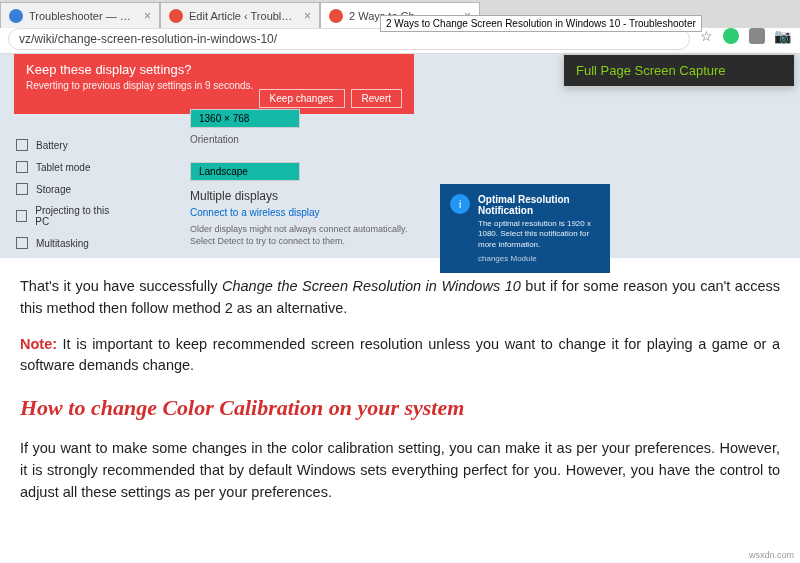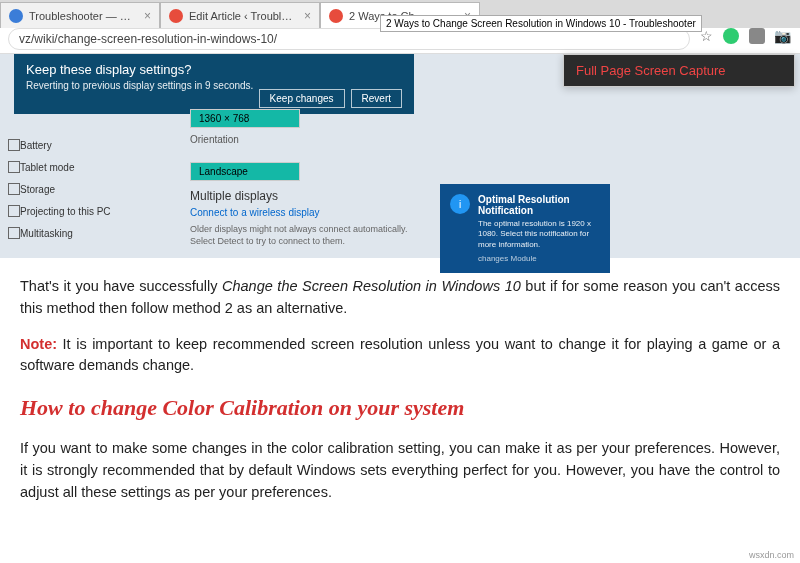--- a/index.html
+++ b/index.html
@@ -18,43 +18,43 @@
 .ext-icons { display:flex; gap:10px; align-items:center; }
 .ext-icon { width:16px; height:16px; cursor:pointer; }
 .star { color:#666; font-size:14px; }
 .green-dot { background:#2ecc71; border-radius:50%; }
 .gray-icon { background:#888; border-radius:3px; }
 .camera { color:#666; font-size:14px; }
 
 .shot { position:relative; width:100%; height:204px; }
 .shot-bg { position:absolute; inset:0; background:#dfe6ed; }
 .sidebar { position:absolute; left:0; top:80px; width:135px; }
-.sidebar-item { display:flex; align-items:center; padding:5px 8px; font-size:10px; color:#333; }
+.sidebar-item { display:flex; align-items:center; gap:8px; padding:5px 16px; font-size:10px; color:#333; }
 .sidebar-icon { width:12px; height:12px; border:1px solid #666; }
 .settings-panel { position:absolute; left:190px; top:55px; width:230px; }
 .resbox { background:#14b8a6; border:1px solid #ccc; padding:3px 8px; font-size:10px; width:110px; margin-bottom:6px; }
 .slabel { font-size:10px; color:#555; margin-bottom:17px; }
 .mhead { font-size:12px; color:#333; margin-top:8px; margin-bottom:4px; }
 .mlink { font-size:10px; color:#0066cc; margin-bottom:6px; }
 .mnote { font-size:9px; color:#666; line-height:1.3; }
 
-.blue-dialog { position:absolute; left:14px; top:0; width:400px; height:60px; background:#0c4a6e; color:#fff; padding:8px 12px; }
+.blue-dialog { position:absolute; left:14px; top:0; width:400px; height:60px; background:#ef4444; color:#fff; padding:8px 12px; }
 .bd-title { font-size:13px; margin-bottom:3px; }
 .bd-sub { font-size:10px; opacity:.9; }
 .bd-btns { position:absolute; right:12px; bottom:6px; display:flex; gap:6px; }
 .bd-btn { background:transparent; border:1px solid rgba(255,255,255,.7); color:#fff; font-size:10px; padding:3px 10px; cursor:pointer; }
 
 .notif { position:absolute; right:190px; top:130px; width:170px; background:#0d4f8b; color:#fff; padding:10px; display:flex; gap:8px; }
 .notif-icon { width:20px; height:20px; background:#2196f3; border-radius:50%; display:flex; align-items:center; justify-content:center; font-size:10px; flex:none; }
 .notif-title { font-size:10px; font-weight:600; margin-bottom:3px; }
 .notif-body { font-size:8px; opacity:.9; line-height:1.3; }
 .notif-src { font-size:8px; opacity:.7; margin-top:4px; }
 
 .capture-popup { position:absolute; right:5px; top:0; width:232px; background:#fff; border:1px solid #ccc; box-shadow:0 2px 8px rgba(0,0,0,.2); z-index:40; }
-.cap-head { background:#2b2b2b; color:#ef4444; padding:8px 12px; font-size:13px; }
+.cap-head { background:#2b2b2b; color:#84cc16; padding:8px 12px; font-size:13px; }
 .cap-body { padding:14px 12px 18px; }
 .cap-text { font-size:11px; color:#333; margin-bottom:14px; }
 .dots { display:flex; gap:10px; justify-content:center; }
 .dot { width:8px; height:8px; background:#333; border-radius:50%; }
 .dot.big { width:12px; height:12px; }
 
 .article { padding:18px 20px; font-size:14.5px; color:#222; line-height:1.5; text-align:justify; }
 .article p { margin-bottom:14px; }
 .italic { font-style:italic; }
 .note { color:#d32f2f; font-weight:600; }

